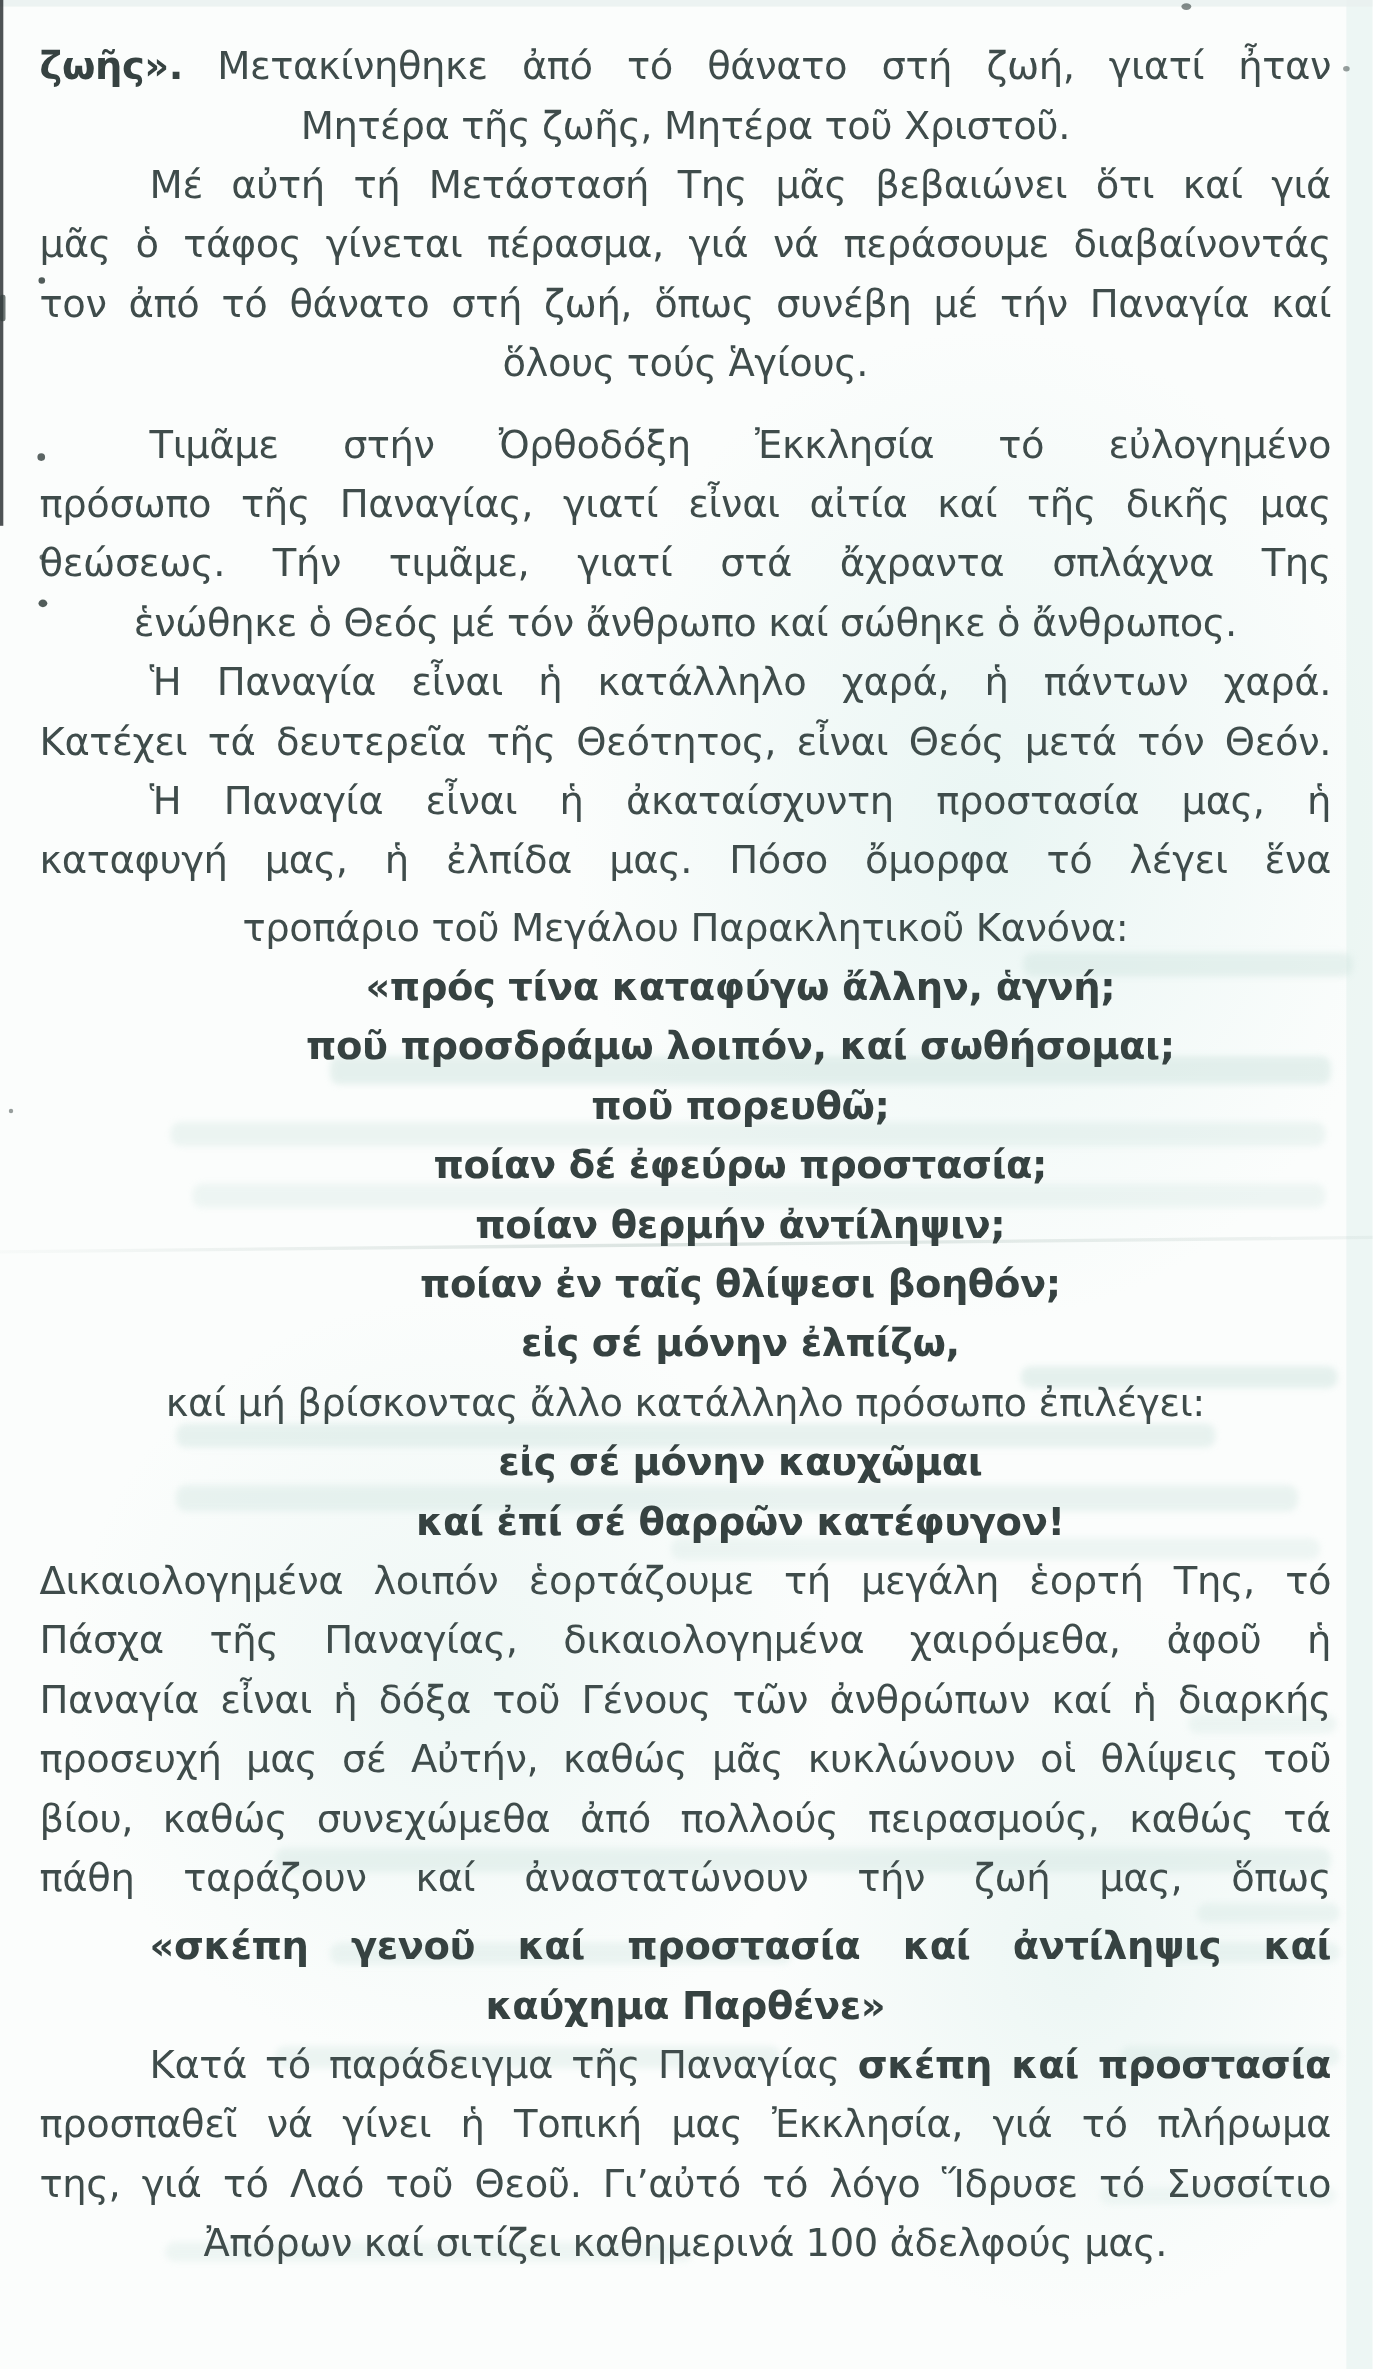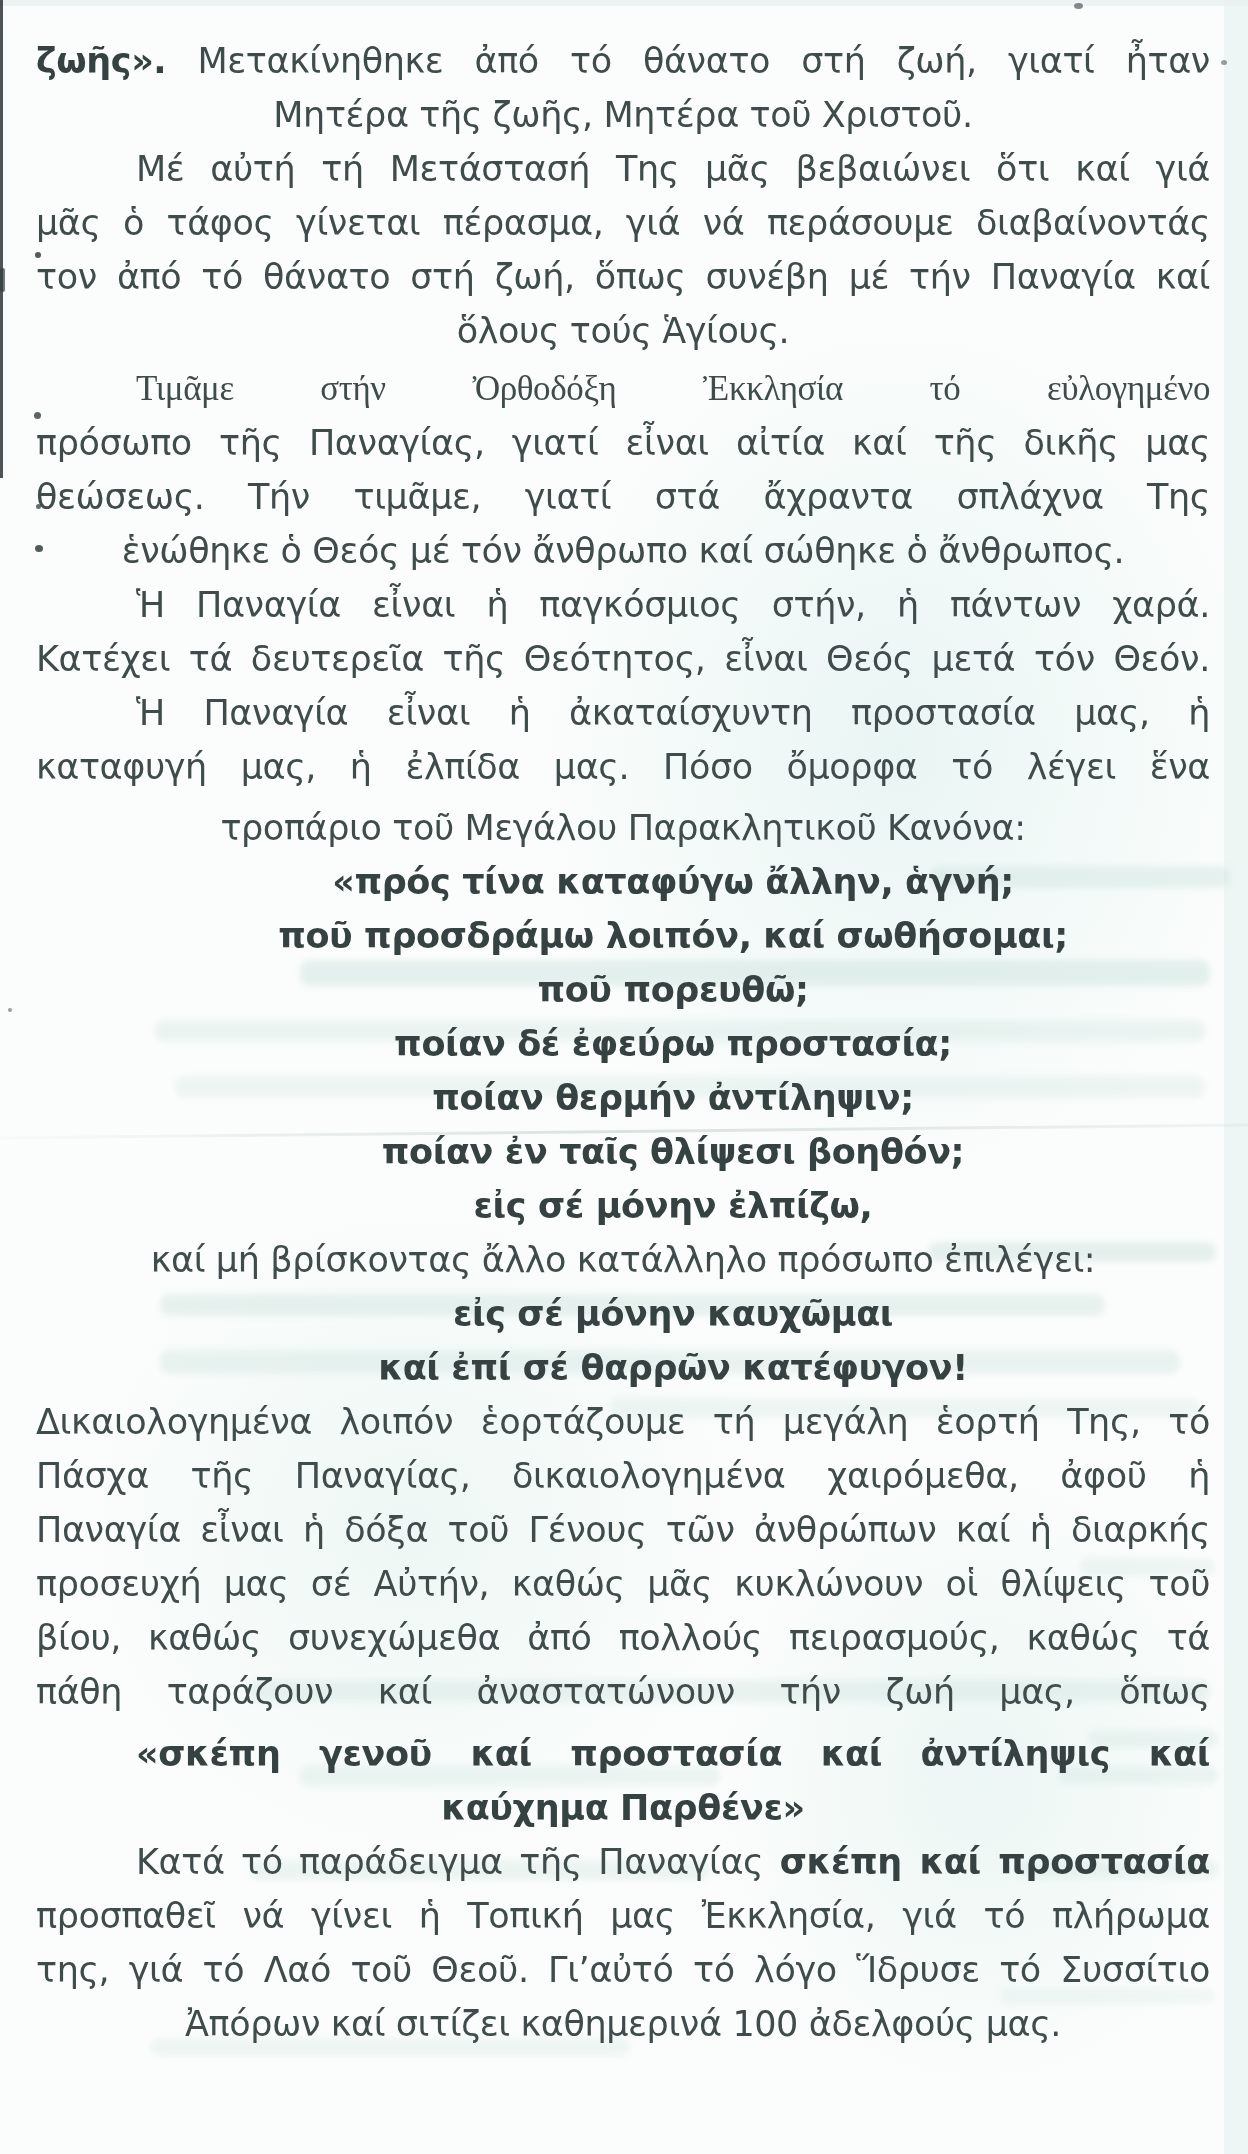--- a/index.html
+++ b/index.html
@@ -94,25 +94,25 @@
   <div class="speck" style="left:1074px;top:3px;width:9px;height:6px;opacity:.6;"></div>
   <div class="speck" style="left:8px;top:1008px;width:4px;height:4px;opacity:.5;"></div>
 
   <div class="text-block">
       <div class="line justify"><span class="bold">ζωῆς».</span><span> Μετακίνηθηκε ἀπό τό θάνατο στή ζωή, γιατί ἦταν</span></div>
       <div class="line"><span>Μητέρα τῆς ζωῆς, Μητέρα τοῦ Χριστοῦ.</span></div>
       <div class="line indent justify"><span>Μέ αὐτή τή Μετάστασή Της μᾶς βεβαιώνει ὅτι καί γιά</span></div>
       <div class="line justify"><span>μᾶς ὁ τάφος γίνεται πέρασμα, γιά νά περάσουμε διαβαίνοντάς</span></div>
       <div class="line justify"><span>τον ἀπό τό θάνατο στή ζωή, ὅπως συνέβη μέ τήν Παναγία καί</span></div>
       <div class="line"><span>ὅλους τούς Ἁγίους.</span></div>
-      <div class="line indent justify" style="margin-top: 4px; font-family: Liberation Serif, serif;"><span>Τιμᾶμε στήν Ὀρθοδόξη Ἐκκλησία τό εὐλογημένο</span></div>
+      <div class="line indent justify" style="margin-top: 20px;"><span>Τιμᾶμε στήν Ὀρθοδόξη Ἐκκλησία τό εὐλογημένο</span></div>
       <div class="line justify"><span>πρόσωπο τῆς Παναγίας, γιατί εἶναι αἰτία καί τῆς δικῆς μας</span></div>
       <div class="line justify"><span>θεώσεως. Τήν τιμᾶμε, γιατί στά ἄχραντα σπλάχνα Της</span></div>
       <div class="line"><span>ἑνώθηκε ὁ Θεός μέ τόν ἄνθρωπο καί σώθηκε ὁ ἄνθρωπος.</span></div>
-      <div class="line indent justify"><span>Ἡ Παναγία εἶναι ἡ παγκόσμιος στήν, ἡ πάντων χαρά.</span></div>
+      <div class="line indent justify"><span>Ἡ Παναγία εἶναι ἡ κατάλληλο χαρά, ἡ πάντων χαρά.</span></div>
       <div class="line justify"><span>Κατέχει τά δευτερεῖα τῆς Θεότητος, εἶναι Θεός μετά τόν Θεόν.</span></div>
       <div class="line indent justify"><span>Ἡ Παναγία εἶναι ἡ ἀκαταίσχυντη προστασία μας, ἡ</span></div>
       <div class="line justify"><span>καταφυγή μας, ἡ ἐλπίδα μας. Πόσο ὄμορφα τό λέγει ἕνα</span></div>
       <div class="line" style="margin-top: 7px;"><span>τροπάριο τοῦ Μεγάλου Παρακλητικοῦ Κανόνα:</span></div>
       <div class="line indent"><span class="bold">«πρός τίνα καταφύγω ἄλλην, ἁγνή;</span></div>
       <div class="line indent"><span class="bold">ποῦ προσδράμω λοιπόν, καί σωθήσομαι;</span></div>
       <div class="line indent"><span class="bold">ποῦ πορευθῶ;</span></div>
       <div class="line indent"><span class="bold">ποίαν δέ ἐφεύρω προστασία;</span></div>
       <div class="line indent"><span class="bold">ποίαν θερμήν ἀντίληψιν;</span></div>
       <div class="line indent"><span class="bold">ποίαν ἐν ταῖς θλίψεσι βοηθόν;</span></div>

